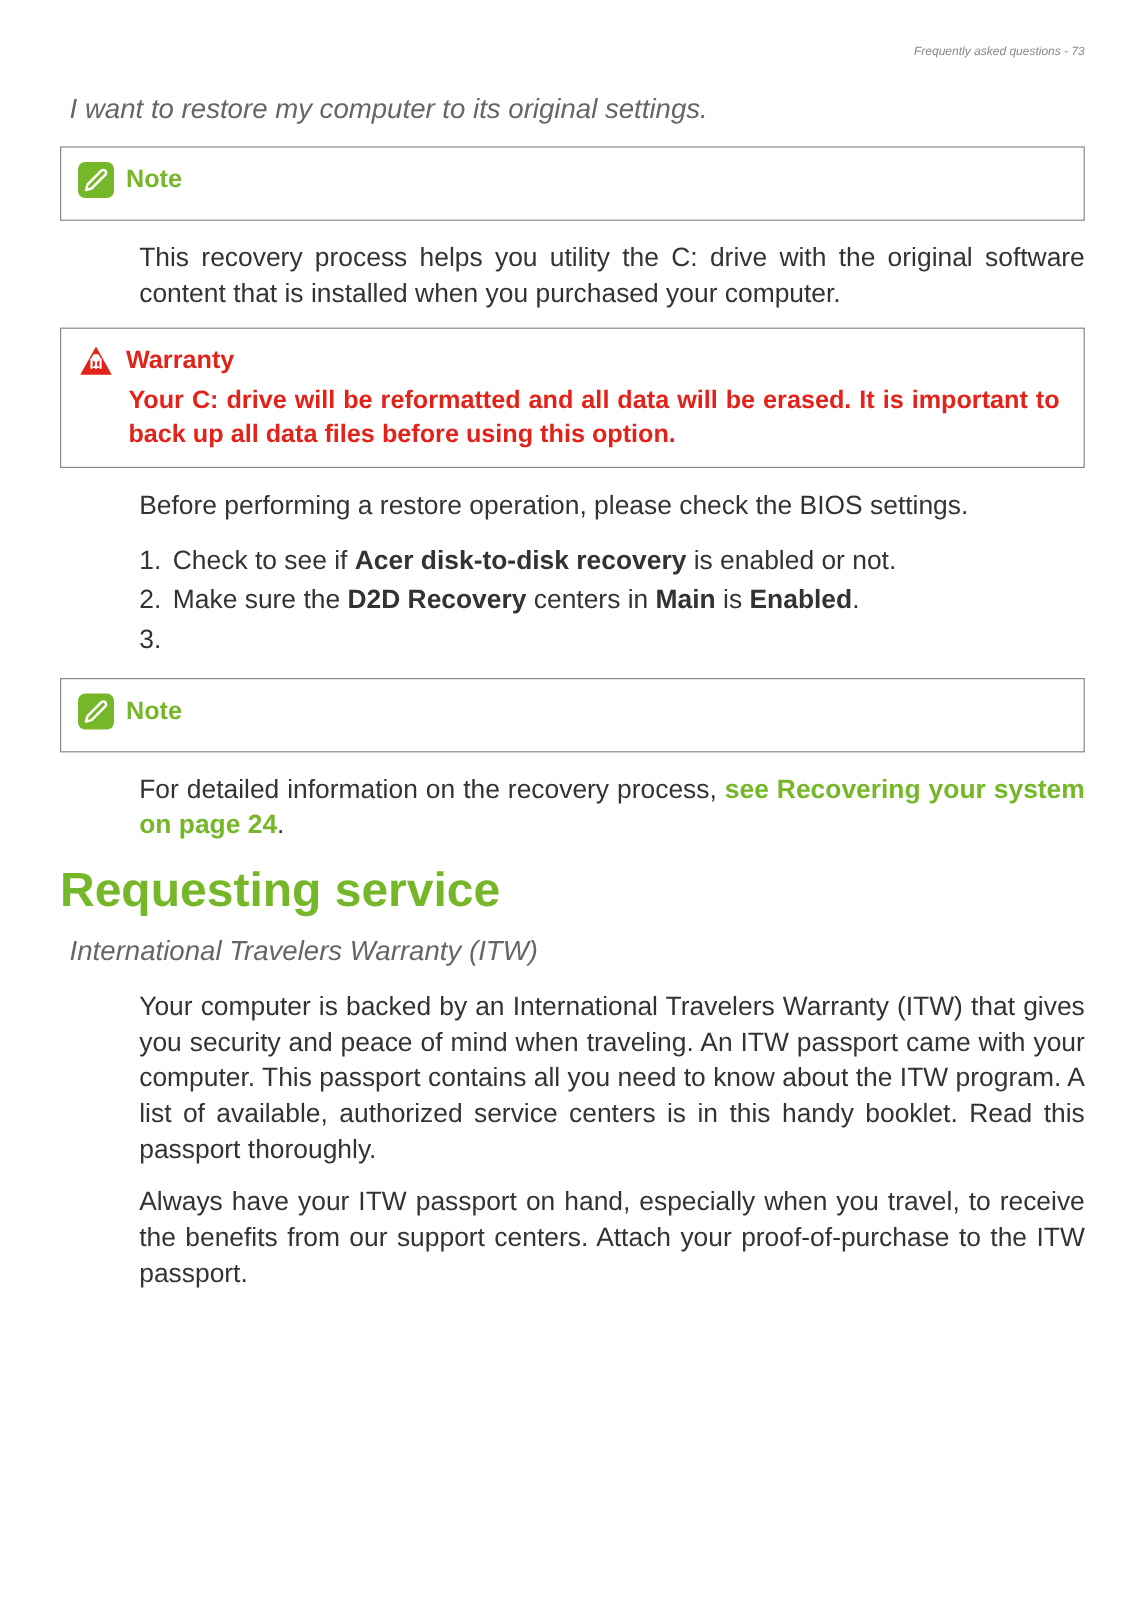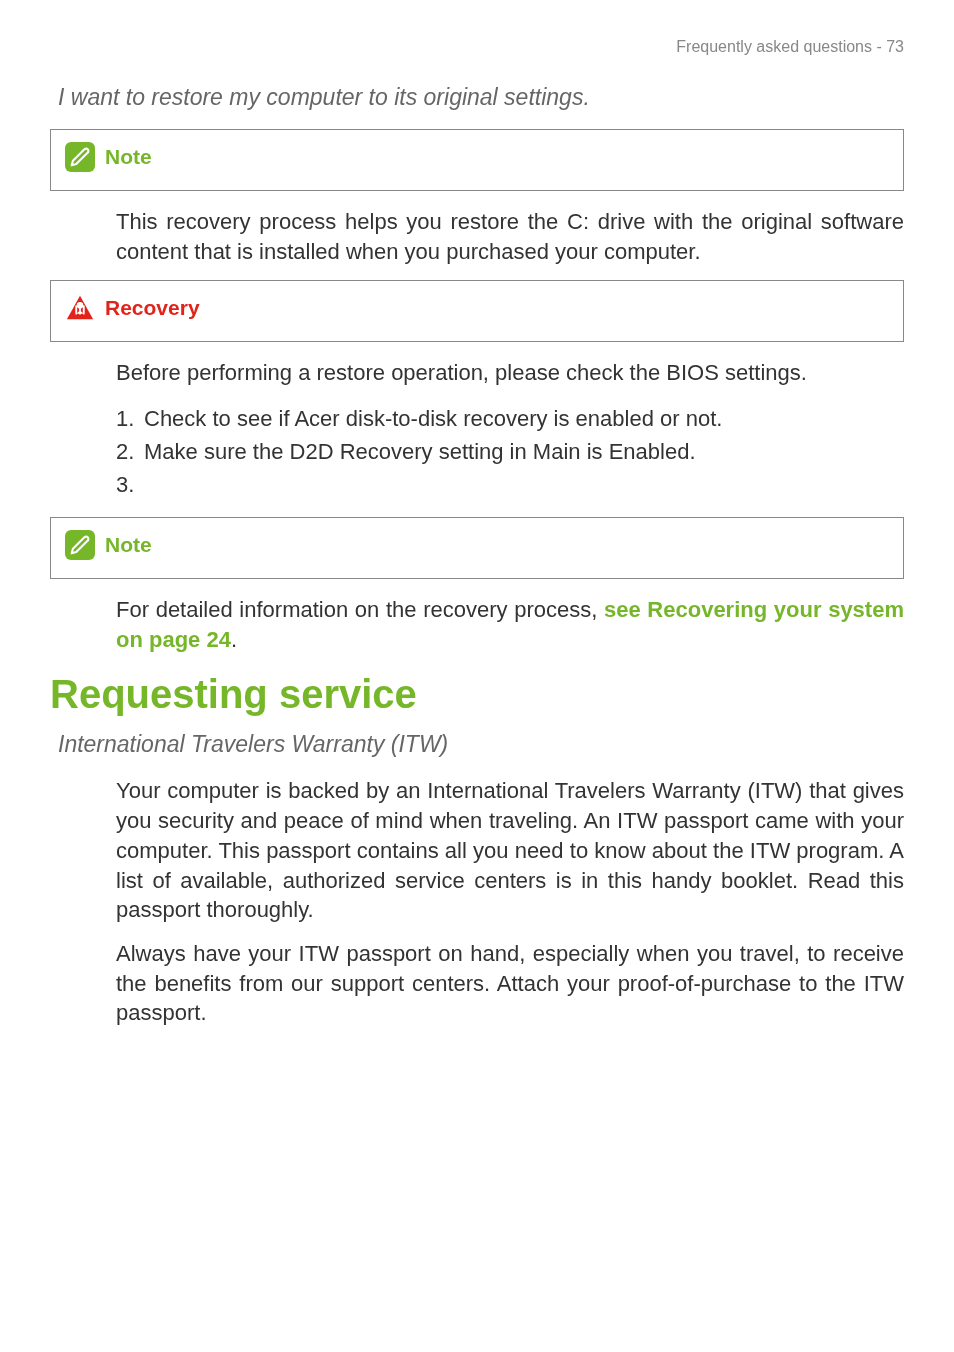--- a/index.html
+++ b/index.html
@@ -10,21 +10,22 @@
     body {
       font-family: Arial, Helvetica, sans-serif;
       width: 954px;
       height: 1352px;
       background: #ffffff;
       padding: 38px 50px 50px 50px;
       color: #333;
     }
     .header-text {
       text-align: right;
-      font-size: 16px;
+      font-style: italic;
+      font-size: 10px;
       color: #888;
       margin-bottom: 28px;
     }
     .subheading {
       font-style: italic;
       font-size: 23px;
       color: #666;
       margin-bottom: 18px;
       margin-left: 8px;
     }
@@ -103,21 +104,21 @@
     .list-item {
       font-size: 22px;
       color: #333;
       line-height: 1.5;
       display: flex;
     }
     .list-num {
       min-width: 28px;
     }
     .bold {
-      font-weight: normal;
+      font-weight: bold;
     }
     .link-text {
       color: #76B729;
       font-weight: bold;
     }
     .section-title {
       font-size: 40px;
       font-weight: bold;
       color: #76B729;
       margin: 18px 0 14px 0;
@@ -138,49 +139,50 @@
   <div class="callout-header">
     <div class="pencil-icon">
       <svg viewBox="0 0 24 24" fill="none" stroke="#ffffff" stroke-width="2.5" stroke-linecap="round" stroke-linejoin="round">
         <path d="M17 3a2.85 2.85 0 1 1 4 4L7.5 20.5 2 22l1.5-5.5L17 3z"></path>
       </svg>
     </div>
     <div class="callout-title note-title">Note</div>
   </div>
 </div>
 
-<div class="body-text">This recovery process helps you restore the C: drive with the original software content that is installed when you purchased your computer.</div>
+<div class="body-text">This recovery process helps you utility the C: drive with the original software content that is installed when you purchased your computer.</div>
 
 <div class="callout">
   <div class="callout-header">
     <div class="warning-icon">
       <svg viewBox="0 0 32 32">
         <path d="M16 3 L30 28 L2 28 Z" fill="#E2231A"></path>
         <path d="M12 14 L12 22 M16 12 L16 22 M20 14 L20 22" stroke="#ffffff" stroke-width="2" fill="none" stroke-linecap="round"></path>
         <circle cx="16" cy="13" r="3.5" fill="#ffffff"></circle>
         <path d="M12.5 22 Q16 17 19.5 22" fill="#ffffff"></path>
       </svg>
     </div>
-    <div class="callout-title warning-title">Recovery</div>
-  </div>
+    <div class="callout-title warning-title">Warranty</div>
+  </div>
+  <div class="callout-body warning-body">Your C: drive will be reformatted and all data will be erased. It is important to back up all data files before using this option.</div>
 </div>
 
 <div class="body-text">Before performing a restore operation, please check the BIOS settings.</div>
 
 <div class="list">
   <div class="list-item">
     <span class="list-num">1.</span>
     <span>
       <span>Check to see if </span><span class="bold">Acer disk-to-disk recovery</span><span> is enabled or not.</span>
     </span>
   </div>
   <div class="list-item">
     <span class="list-num">2.</span>
     <span>
-      <span>Make sure the </span><span class="bold">D2D Recovery</span><span> setting in </span><span class="bold">Main</span><span> is </span><span class="bold">Enabled</span><span>.</span>
+      <span>Make sure the </span><span class="bold">D2D Recovery</span><span> centers in </span><span class="bold">Main</span><span> is </span><span class="bold">Enabled</span><span>.</span>
     </span>
   </div>
   <div class="list-item">
     <span class="list-num">3.</span>
   </div>
 </div>
 
 <div class="callout">
   <div class="callout-header">
     <div class="pencil-icon">

